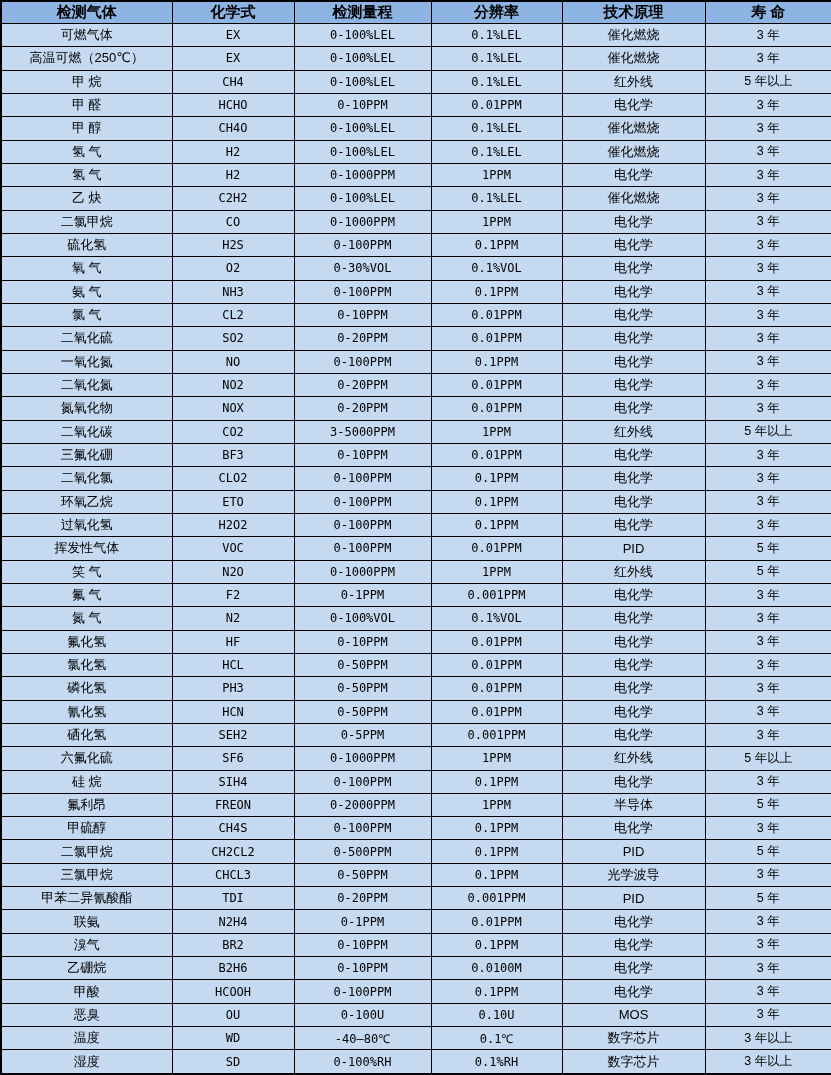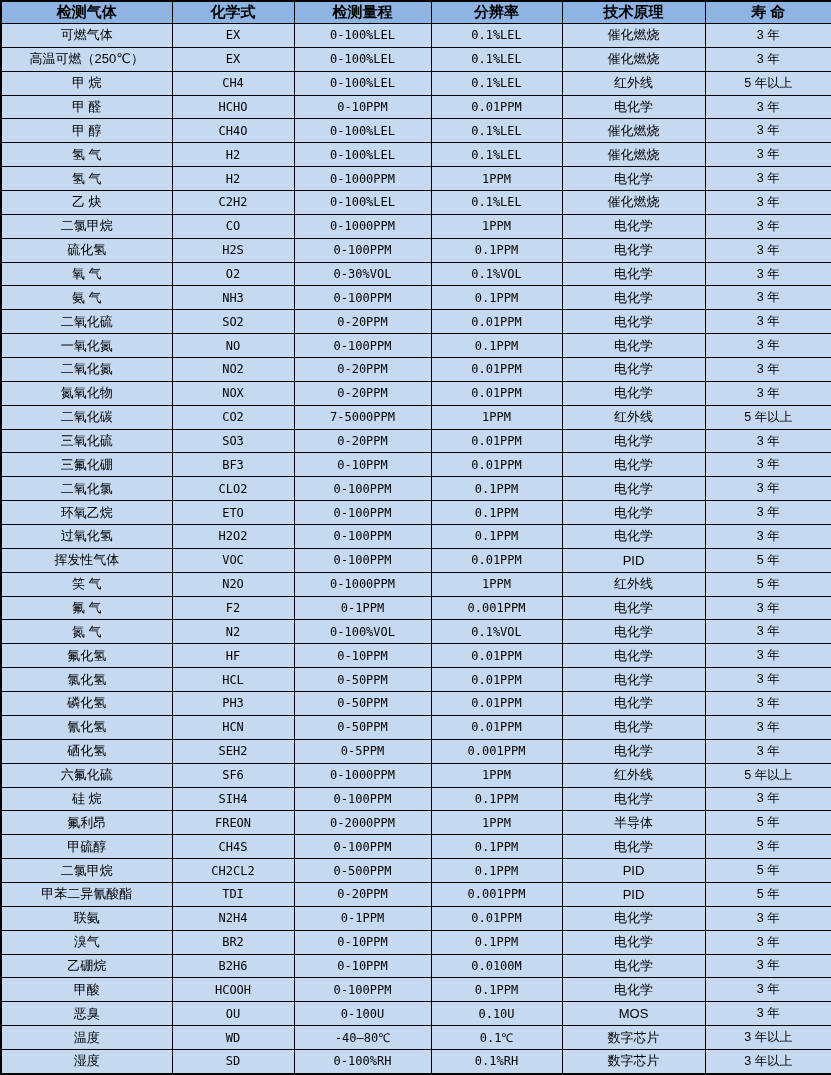--- a/index.html
+++ b/index.html
@@ -149,20 +149,28 @@
       </tr>
       <tr>
         <td class="c0">氨 气</td>
         <td class="c1">NH3</td>
         <td class="c2">0-100PPM</td>
         <td class="c3">0.1PPM</td>
         <td class="c4">电化学</td>
         <td class="c5">3 年</td>
       </tr>
       <tr>
+        <td class="c0">氯 气</td>
+        <td class="c1">CL2</td>
+        <td class="c2">0-10PPM</td>
+        <td class="c3">0.01PPM</td>
+        <td class="c4">电化学</td>
+        <td class="c5">3 年</td>
+      </tr>
+      <tr>
         <td class="c0">二氧化硫</td>
         <td class="c1">SO2</td>
         <td class="c2">0-20PPM</td>
         <td class="c3">0.01PPM</td>
         <td class="c4">电化学</td>
         <td class="c5">3 年</td>
       </tr>
       <tr>
         <td class="c0">一氧化氮</td>
         <td class="c1">NO</td>
@@ -183,32 +191,24 @@
         <td class="c0">氮氧化物</td>
         <td class="c1">NOX</td>
         <td class="c2">0-20PPM</td>
         <td class="c3">0.01PPM</td>
         <td class="c4">电化学</td>
         <td class="c5">3 年</td>
       </tr>
       <tr>
         <td class="c0">二氧化碳</td>
         <td class="c1">CO2</td>
-        <td class="c2">7-5000PPM</td>
+        <td class="c2">3-5000PPM</td>
         <td class="c3">1PPM</td>
         <td class="c4">红外线</td>
         <td class="c5">5 年以上</td>
-      </tr>
-      <tr>
-        <td class="c0">三氧化硫</td>
-        <td class="c1">SO3</td>
-        <td class="c2">0-20PPM</td>
-        <td class="c3">0.01PPM</td>
-        <td class="c4">电化学</td>
-        <td class="c5">3 年</td>
       </tr>
       <tr>
         <td class="c0">三氟化硼</td>
         <td class="c1">BF3</td>
         <td class="c2">0-10PPM</td>
         <td class="c3">0.01PPM</td>
         <td class="c4">电化学</td>
         <td class="c5">3 年</td>
       </tr>
       <tr>
@@ -339,20 +339,28 @@
         <td class="c4">电化学</td>
         <td class="c5">3 年</td>
       </tr>
       <tr>
         <td class="c0">二氯甲烷</td>
         <td class="c1">CH2CL2</td>
         <td class="c2">0-500PPM</td>
         <td class="c3">0.1PPM</td>
         <td class="c4">PID</td>
         <td class="c5">5 年</td>
+      </tr>
+      <tr>
+        <td class="c0">三氯甲烷</td>
+        <td class="c1">CHCL3</td>
+        <td class="c2">0-50PPM</td>
+        <td class="c3">0.1PPM</td>
+        <td class="c4">光学波导</td>
+        <td class="c5">3 年</td>
       </tr>
       <tr>
         <td class="c0">甲苯二异氰酸酯</td>
         <td class="c1">TDI</td>
         <td class="c2">0-20PPM</td>
         <td class="c3">0.001PPM</td>
         <td class="c4">PID</td>
         <td class="c5">5 年</td>
       </tr>
       <tr>

